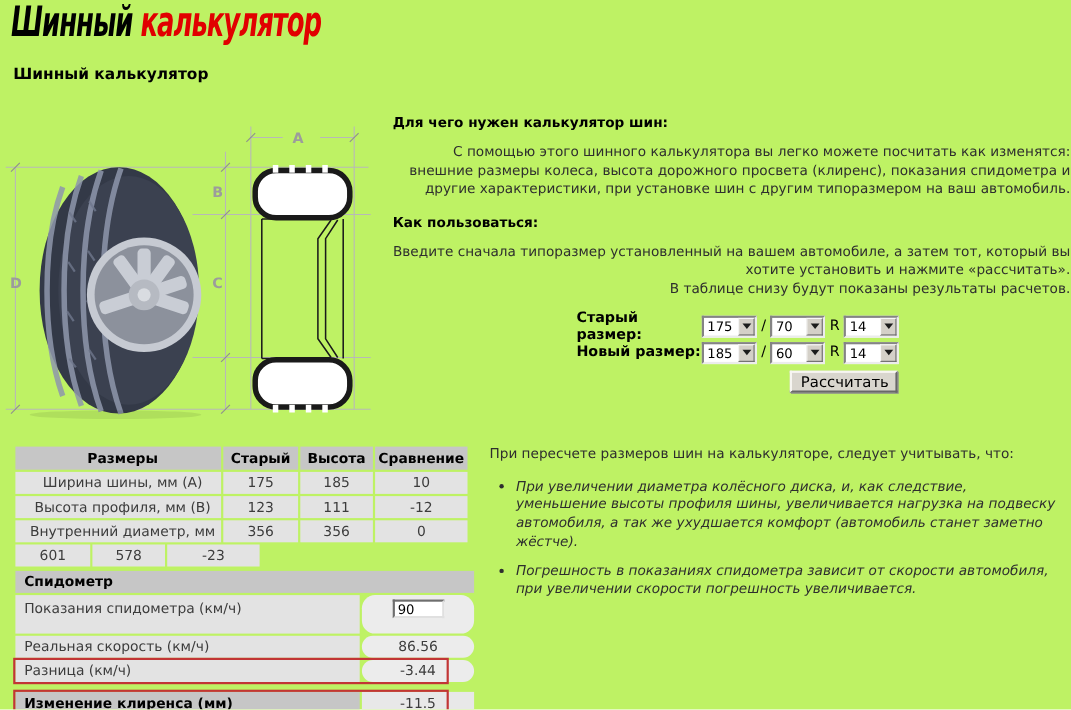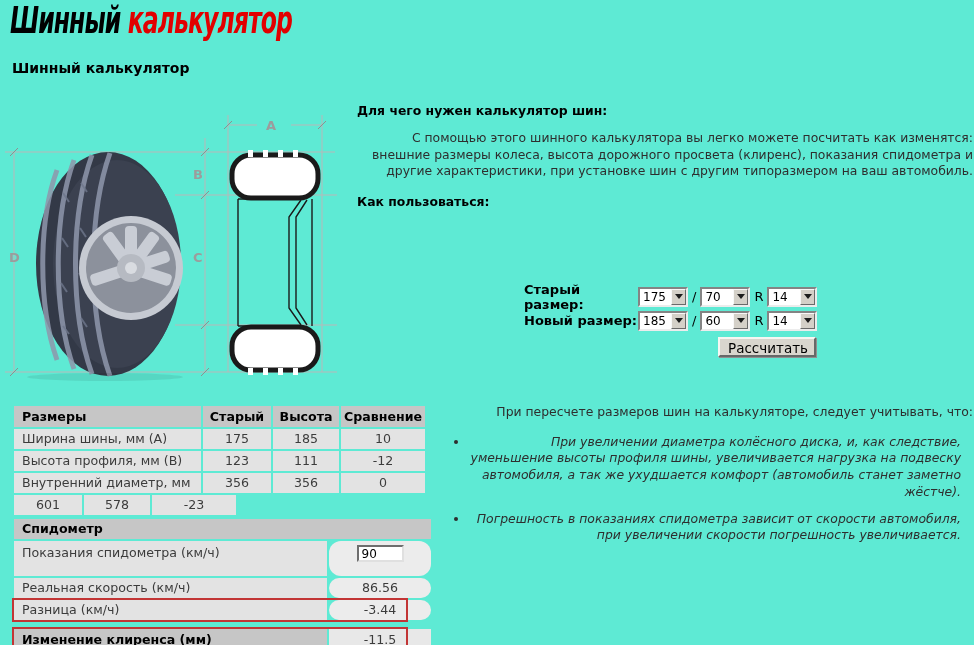--- a/index.html
+++ b/index.html
@@ -1,16 +1,16 @@
 <!DOCTYPE html>
 <html><head>
 <meta charset="utf-8">
 <style>
   html,body{margin:0;padding:0;background:#fff;}
-  #app{position:relative;width:974px;height:645px;background:#5eead4;overflow:hidden;
+  #app{position:relative;width:974px;height:645px;background:#bef264;overflow:hidden;
        font-family:"DejaVu Sans",sans-serif;color:#2e2e2e;}
 
   
   .logo{position:absolute;left:10px;top:-2px;font-size:38px;font-weight:bold;font-style:italic;
         letter-spacing:-1.5px;transform:scaleX(.62);transform-origin:0 50%;white-space:nowrap;}
   .logo .lg-black{color:#000;}
   .logo .lg-red{color:#e10000;}
   .page-title{position:absolute;left:12px;top:60px;font-size:14px;font-weight:bold;color:#000;}
 
   
@@ -35,41 +35,41 @@
   .tri{width:0;height:0;border-left:4px solid transparent;border-right:4px solid transparent;border-top:5px solid #1c1c1c;}
   .calc-btn{position:absolute;left:194px;top:51px;width:98px;height:20px;background:#d9d6ce;
        border:2px solid;border-color:#f7f6f2 #686868 #686868 #f7f6f2;box-shadow:1px 1px 0 #8f8f8f;
        font-family:"DejaVu Sans",sans-serif;font-size:13.5px;color:#000;text-align:right;line-height:16px;cursor:pointer;}
 
   
   .results{position:absolute;left:14px;top:406px;width:417px;font-size:12.6px;}
   .t-row{display:flex;margin-bottom:2px;}
   .cell{background:#e3e3e3;height:20px;line-height:20px;color:#3c3c3c;}
   .hdr .cell{background:#c6c6c6;font-weight:bold;color:#000;height:21px;line-height:21px;}
-  .c1{width:187px;margin-right:2px;padding-left:8px;box-sizing:border-box;}
+  .c1{width:187px;margin-right:2px;padding-left:8px;box-sizing:border-box;text-align:center;}
   .c2{width:68px;margin-right:2px;text-align:center;}
   .c3{width:66px;margin-right:2px;text-align:center;}
   .c4{width:84px;text-align:center;}
   .section-row .cell{background:#c6c6c6;font-weight:bold;color:#000;width:417px;height:20px;line-height:20px;
        padding-left:8px;box-sizing:border-box;margin-top:2px;}
   .s1{width:313px;margin-right:2px;padding-left:8px;box-sizing:border-box;}
   .s2{width:102px;text-align:center;}
   .s2.lighter{background:#ececec;border-radius:12px;}
   .input-row .cell{height:35px;line-height:24px;}
   .speedo-input{width:40px;height:13px;border:2px solid;border-color:#6e6e6e #e0e0e0 #e0e0e0 #6e6e6e;
        font-family:"DejaVu Sans",sans-serif;font-size:12px;padding:0 0 0 3px;vertical-align:middle;background:#fff;}
   .red-row{position:relative;}
   .red-box{position:absolute;left:-2px;top:-2px;width:396px;height:calc(100% + 4px);
        border:2px solid #c23535;box-sizing:border-box;pointer-events:none;}
   .clearance-row{margin-top:9px;}
   .clearance-row .s1{background:#c6c6c6;font-weight:bold;color:#000;height:21px;line-height:21px;}
   .clearance-row .s2{background:#e8e8e8;height:21px;line-height:21px;}
 
   
-  .notes{position:absolute;left:445px;top:404px;width:528px;font-size:12.4px;line-height:1.35;color:#2e2e2e;text-align:right;}
+  .notes{position:absolute;left:445px;top:404px;width:528px;font-size:12.4px;line-height:1.35;color:#2e2e2e;}
   .notes ul{margin:13px 12px 0 0;padding-left:24px;font-style:italic;}
   .notes li{margin-bottom:10px;}
 </style>
 </head>
 <body>
 
 <div id="app">
 
   <div class="logo">
     <span class="lg-black">Шинный</span>
@@ -170,20 +170,24 @@
         <line x1="233" y1="101" x2="296" y2="101"></line>
         <line x1="233" y1="228" x2="296" y2="228"></line>
       </g>
     </g>
   </svg>
 
   <div class="intro">
     <div class="b-head">Для чего нужен калькулятор шин:</div>
     <p>С помощью этого шинного калькулятора вы легко можете посчитать как изменятся: внешние размеры колеса, высота дорожного просвета (клиренс), показания спидометра и другие характеристики, при установке шин с другим типоразмером на ваш автомобиль.</p>
     <div class="b-head">Как пользоваться:</div>
+    <p>
+      <span class="blk">Введите сначала типоразмер установленный на вашем автомобиле, а затем тот, который вы хотите установить и нажмите «рассчитать».</span>
+      <span class="blk">В таблице снизу будут показаны результаты расчетов.</span>
+    </p>
   </div>
 
   <div class="size-form">
     <div class="sf-row">
       <span class="sf-label">Старый размер:</span>
       <span class="sel">
         <span class="val">175</span>
         <span class="arrow">
             <span class="tri"></span>
           </span>

